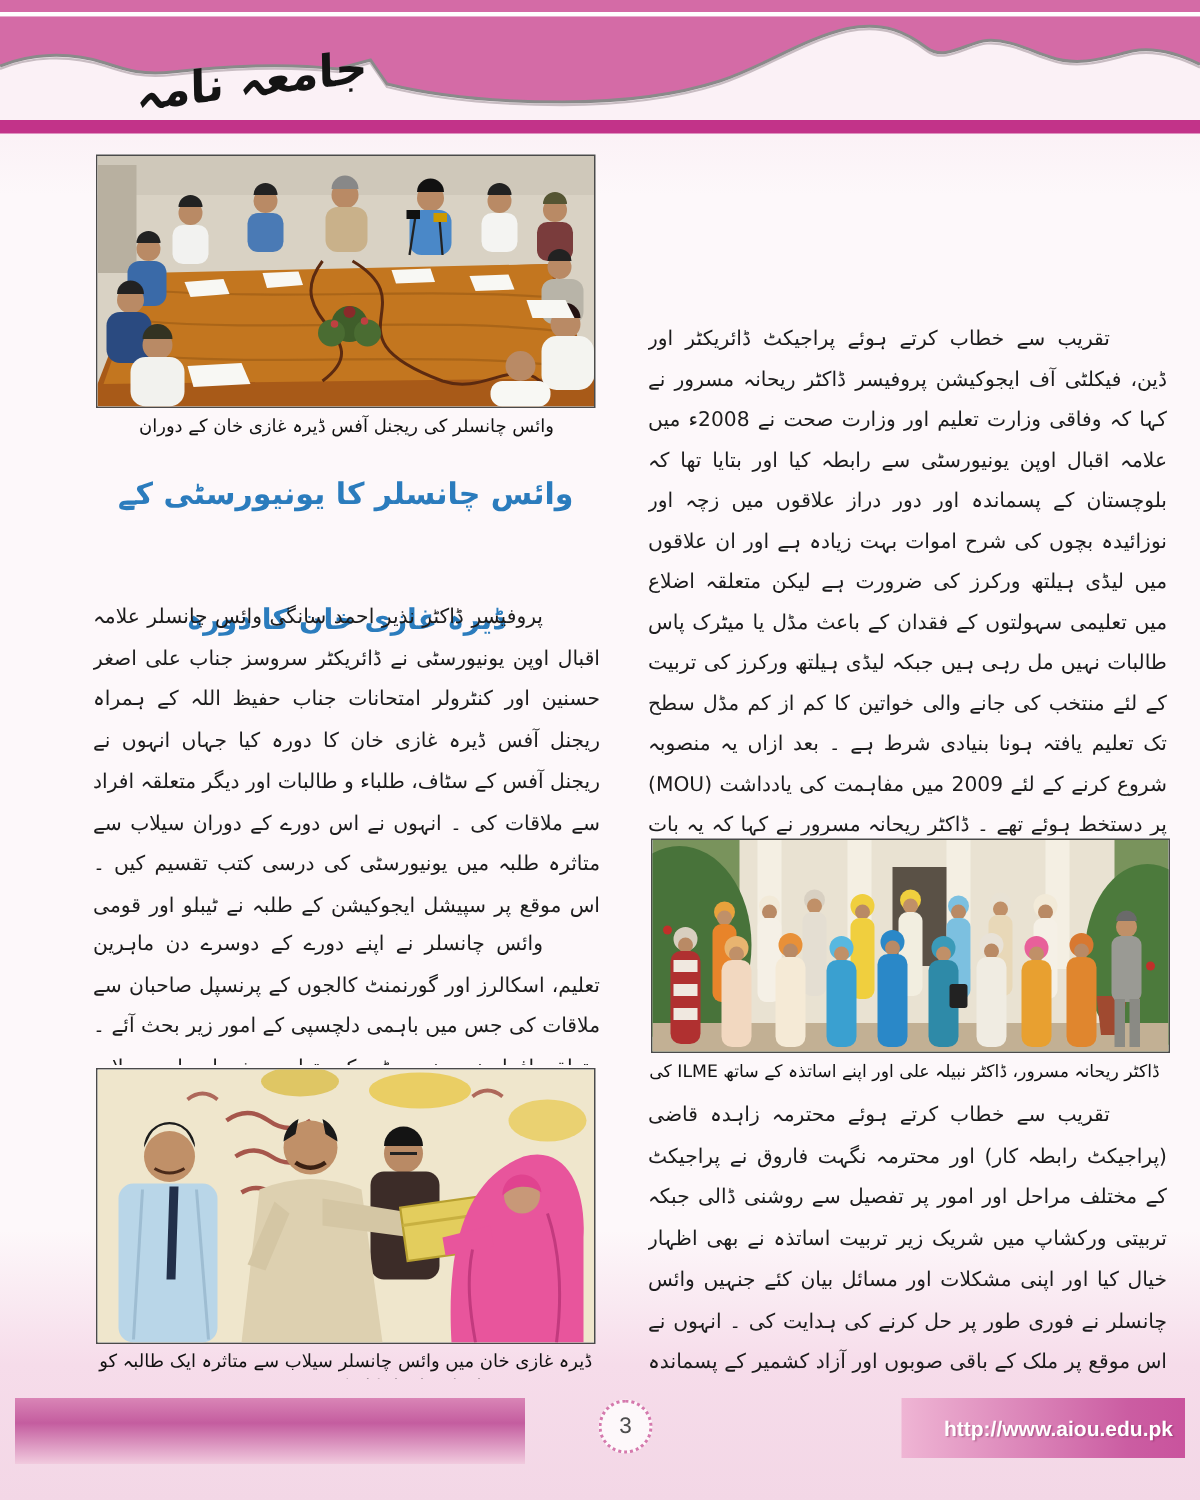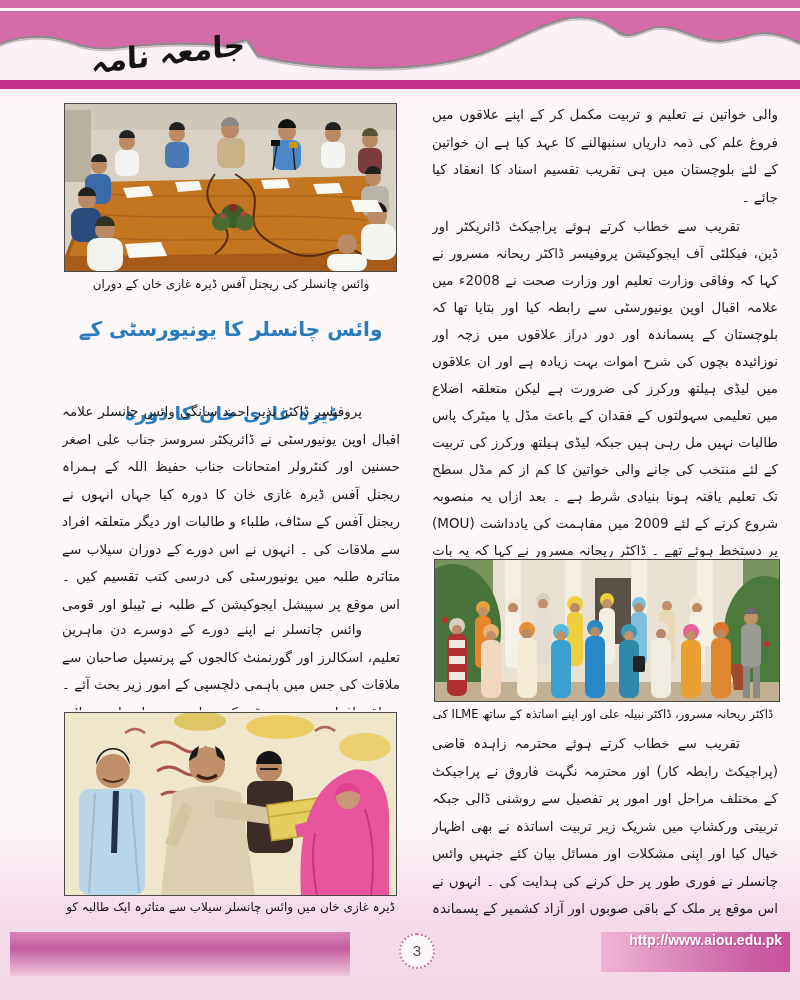--- a/index.html
+++ b/index.html
@@ -19,41 +19,40 @@
   .photo{border:1px solid #4a4a4a;background:#fff;box-sizing:border-box;}
   .photo svg{display:block;}
   
   .footer-bar-left{left:10px;top:932px;width:340px;height:44px;
     background:linear-gradient(180deg,#d985b6 0%,#c45d9f 38%,#f1cade 100%);}
   .page-circle{left:399px;top:933px;width:36px;height:36px;border:2px dotted #d579ad;border-radius:50%;
     background:#fdf8fa;box-sizing:border-box;text-align:center;line-height:32px;font-size:15px;color:#4d4d4d;
     font-family:"Liberation Sans",sans-serif;}
   .footer-bar-right{left:601px;top:932px;width:189px;height:40px;
     background:linear-gradient(90deg,#efb5d4 0%,#cb5da2 80%,#c9539d 100%);
-    display:flex;justify-content:flex-end;}
+    display:flex;align-items:center;justify-content:flex-end;}
   .footer-url{color:#ffffff;font-weight:bold;font-size:14px;padding-right:8px;
     font-family:"Liberation Sans",sans-serif;text-shadow:1px 1px 1px rgba(120,30,80,.45);}
 </style>
 </head>
 <body>
 
 <div id="page">
 
   <svg id="masthead-svg" class="abs" width="800" height="92" viewBox="0 0 800 92">
     <rect x="0" y="0" width="800" height="8" fill="#d46ba6"></rect>
     <rect x="0" y="8" width="800" height="3" fill="#ffffff"></rect>
     <rect x="0" y="11" width="800" height="69" fill="#fbf1f6"></rect>
     <path d="M0,11 L800,11 L800,43 C788,37 772,31 755,34 C738,38 720,45 700,38 C685,33 672,26 658,27 C645,28 630,41 618,32 C605,22 590,14 565,19 C535,26 510,44 480,54 C455,62 420,68 375,68 C330,68 290,64 258,56 L247,40 L225,46 C190,42 150,44 115,48 C95,50 85,47 70,42 C45,34 20,36 0,44 Z" fill="#d46ba6"></path>
     <path d="M0,46 C20,38 45,36 70,44 C85,49 95,52 115,50 C150,46 190,44 225,48 L247,42 L258,58 C290,66 330,70 375,70 C420,70 455,64 480,56 C510,46 535,28 565,21 C590,16 605,24 618,34 C630,43 645,30 658,29 C672,28 685,35 700,40 C720,47 738,40 755,36 C772,33 788,39 800,45" fill="none" stroke="#c8bcc2" stroke-width="1.5"></path>
     <path d="M0,44 C20,36 45,34 70,42 C85,47 95,50 115,48 C150,44 190,42 225,46 L247,40 L258,56 C290,64 330,68 375,68 C420,68 455,62 480,54 C510,44 535,26 565,19 C590,14 605,22 618,32 C630,41 645,28 658,27 C672,26 685,33 700,38 C720,45 738,38 755,34 C772,31 788,37 800,43" fill="none" stroke="#8a8a8a" stroke-width="2"></path>
     <rect x="0" y="80" width="800" height="9" fill="#c23389"></rect>
   </svg>
   <div class="abs masthead-title">جامعہ نامہ</div>
 
-  <div class="abs urdu" style="left:432px;top:101px;width:346px;height:104px;">والی خواتین نے تعلیم و تربیت مکمل کر کے اپنے علاقوں میں فروغ علم کی ذمہ داریاں سنبھالنے کا عہد کیا ہے ان خواتین کے لئے بلوچستان میں ہی تقریب تقسیم اسناد کا انعقاد کیا جائے ۔</div>
 
   <div class="abs urdu indent" style="left:432px;top:213px;width:346px;height:344px;line-height:27px;">تقریب سے خطاب کرتے ہوئے پراجیکٹ ڈائریکٹر اور ڈین، فیکلٹی آف ایجوکیشن پروفیسر ڈاکٹر ریحانہ مسرور نے کہا کہ وفاقی وزارت تعلیم اور وزارت صحت نے 2008ء میں علامہ اقبال اوپن یونیورسٹی سے رابطہ کیا اور بتایا تھا کہ بلوچستان کے پسماندہ اور دور دراز علاقوں میں زچہ اور نوزائیدہ بچوں کی شرح اموات بہت زیادہ ہے اور ان علاقوں میں لیڈی ہیلتھ ورکرز کی ضرورت ہے لیکن متعلقہ اضلاع میں تعلیمی سہولتوں کے فقدان کے باعث مڈل یا میٹرک پاس طالبات نہیں مل رہی ہیں جبکہ لیڈی ہیلتھ ورکرز کی تربیت کے لئے منتخب کی جانے والی خواتین کا کم از کم مڈل سطح تک تعلیم یافتہ ہونا بنیادی شرط ہے ۔ بعد ازاں یہ منصوبہ شروع کرنے کے لئے 2009 میں مفاہمت کی یادداشت (MOU) پر دستخط ہوئے تھے ۔ ڈاکٹر ریحانہ مسرور نے کہا کہ یہ بات ہمارے لئے قابل فخر ہے کہ بلوچستان کے روایتی پردے اور رسم و رواج کے پابند خاندانوں نے علامہ اقبال اوپن یونیورسٹی کے نام پر اعتبار کرتے ہوئے اپنی بچیوں کو اسلام آباد آ کر تربیت حاصل کرنے اور اپنے علاقوں کی دکھی انسانیت کی خدمت کرنے کی اجازت دے دی ۔</div>
 
   <div class="abs photo" style="left:434px;top:559px;width:346px;height:143px;">
     <svg width="344" height="141" viewBox="0 0 344 141">
       <rect width="344" height="141" fill="#79935c"></rect>
       <rect x="58" y="0" width="250" height="125" fill="#e9e2d2"></rect>
       <rect x="70" y="0" width="16" height="86" fill="#f4efe3"></rect>
       <rect x="130" y="0" width="16" height="86" fill="#f4efe3"></rect>
       <rect x="196" y="0" width="16" height="86" fill="#f4efe3"></rect>

